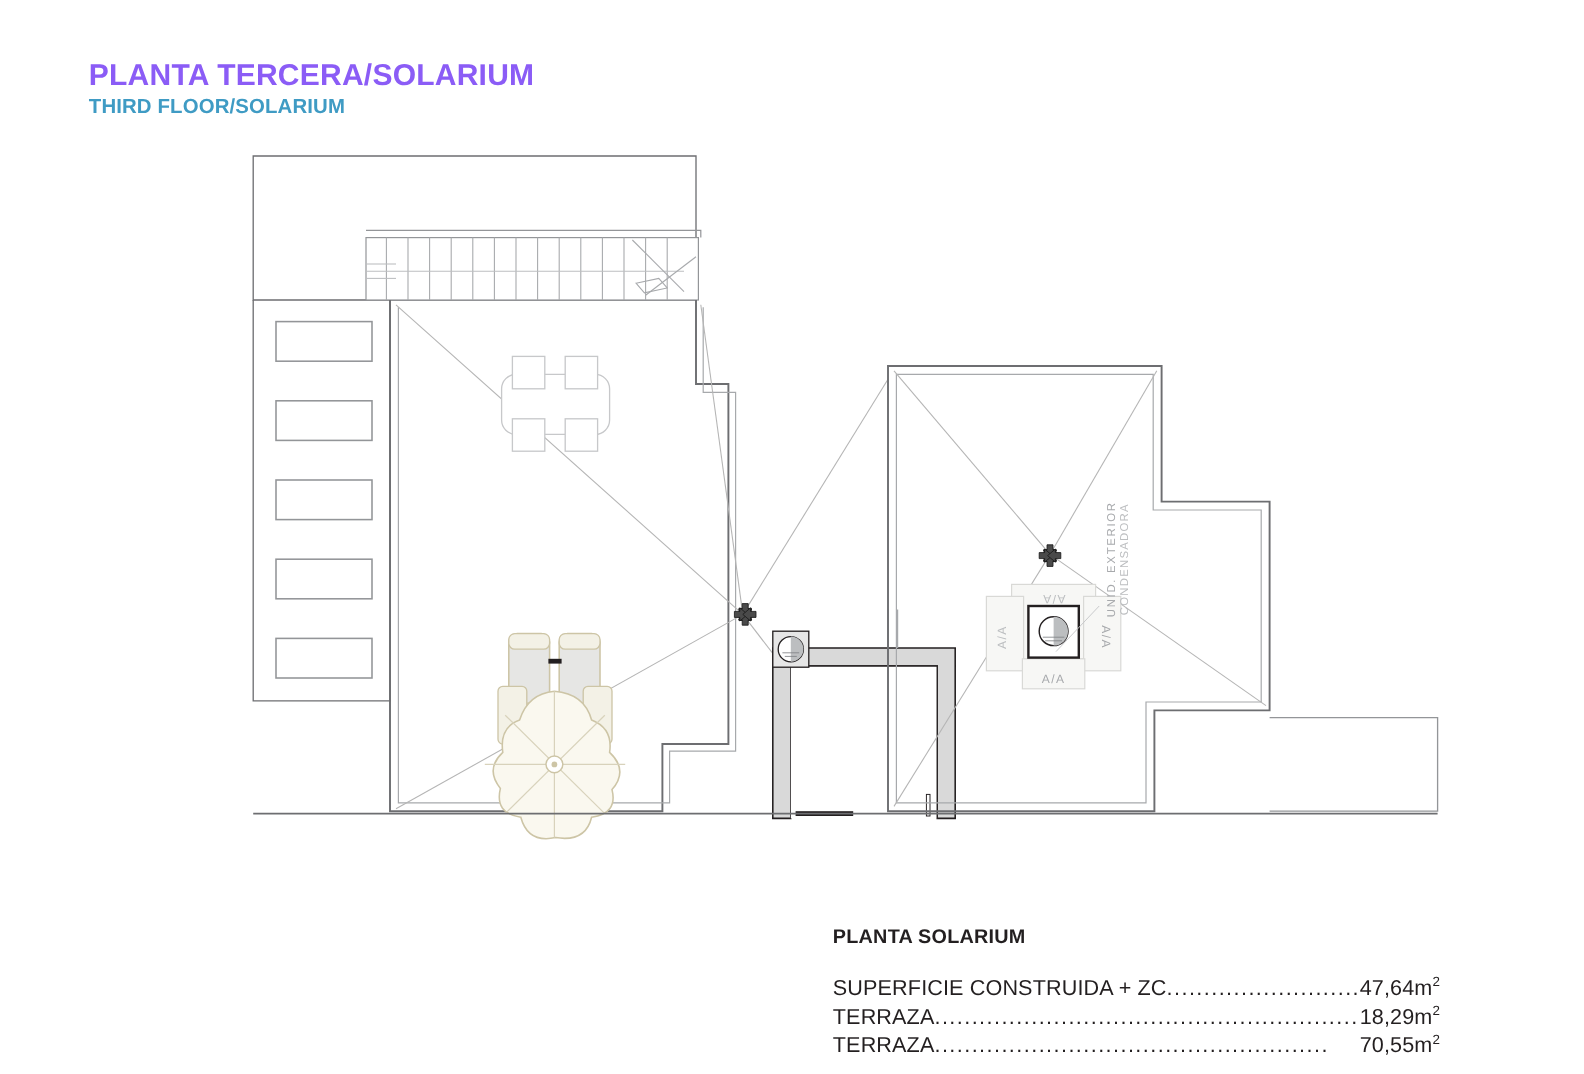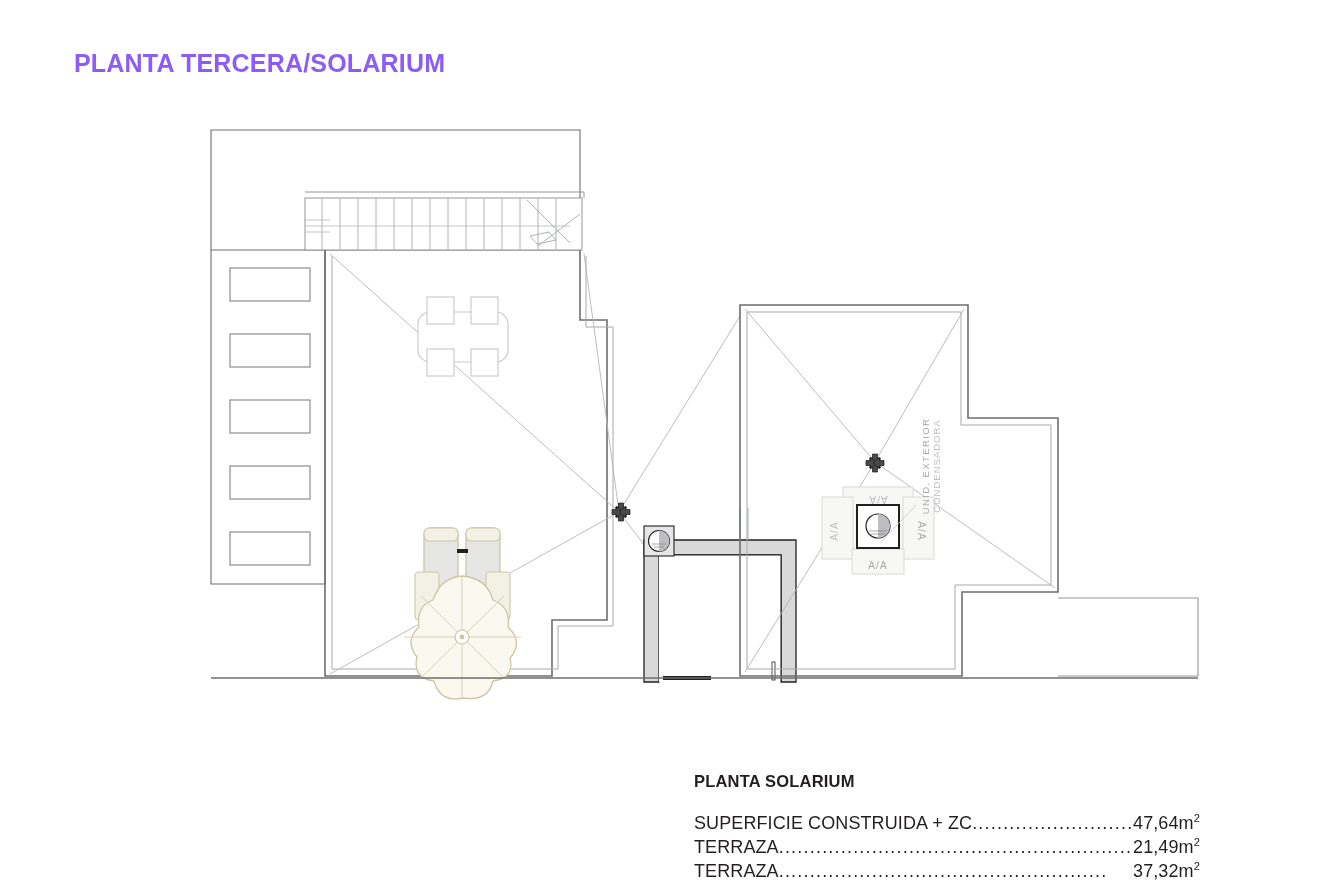--- a/index.html
+++ b/index.html
@@ -80,20 +80,21 @@
     font-size: 0.62em;
     vertical-align: super;
     line-height: 0;
   }
 </style>
 </head>
 <body>
 
 <div id="title-block">
   <div id="title-main" style="color: #8b5cf6;">PLANTA TERCERA/SOLARIUM</div>
+  <div id="title-sub" style="color: rgb(63, 155, 196);">THIRD FLOOR/SOLARIUM</div>
 </div>
 
 <svg id="plan-drawing" width="1320" height="895" viewBox="0 0 1320 895">
 
   <defs>
 
     <g id="drain-arrow">
       <path d="M0,-11 L5.5,-4.5 L2.5,-4.5 L2.5,0 L-2.5,0 L-2.5,-4.5 L-5.5,-4.5 Z" fill="#4a4a4a" stroke="#1a1a1a" stroke-width="0.7"></path>
     </g>
   </defs>
@@ -294,21 +295,21 @@
 
   <div class="legend-row">
     <span class="legend-label">SUPERFICIE CONSTRUIDA + ZC</span>
     <span class="legend-dots">...............................</span>
     <span class="legend-value"><span>47,64m</span><sup>2</sup></span>
   </div>
 
   <div class="legend-row">
     <span class="legend-label">TERRAZA</span>
     <span class="legend-dots">..........................................................</span>
-    <span class="legend-value"><span>21,49m</span><sup>2</sup></span>
+    <span class="legend-value"><span>18,29m</span><sup>2</sup></span>
   </div>
 
   <div class="legend-row">
     <span class="legend-label">TERRAZA</span>
     <span class="legend-dots">.....................................................</span>
-    <span class="legend-value"><span>37,32m</span><sup>2</sup></span>
+    <span class="legend-value"><span>70,55m</span><sup>2</sup></span>
   </div>
 </div>
 
 </body></html>

